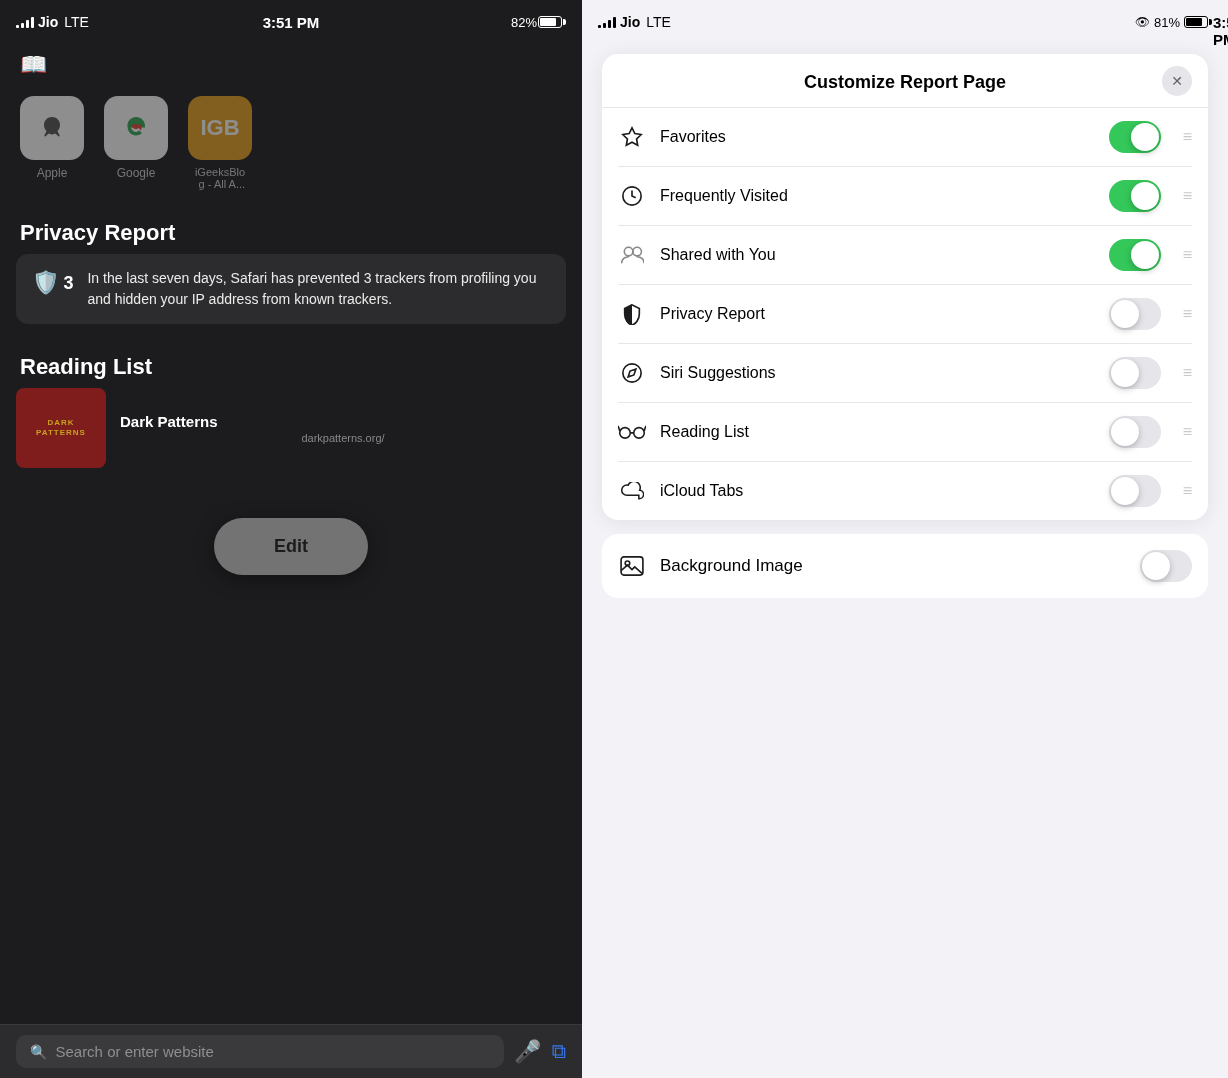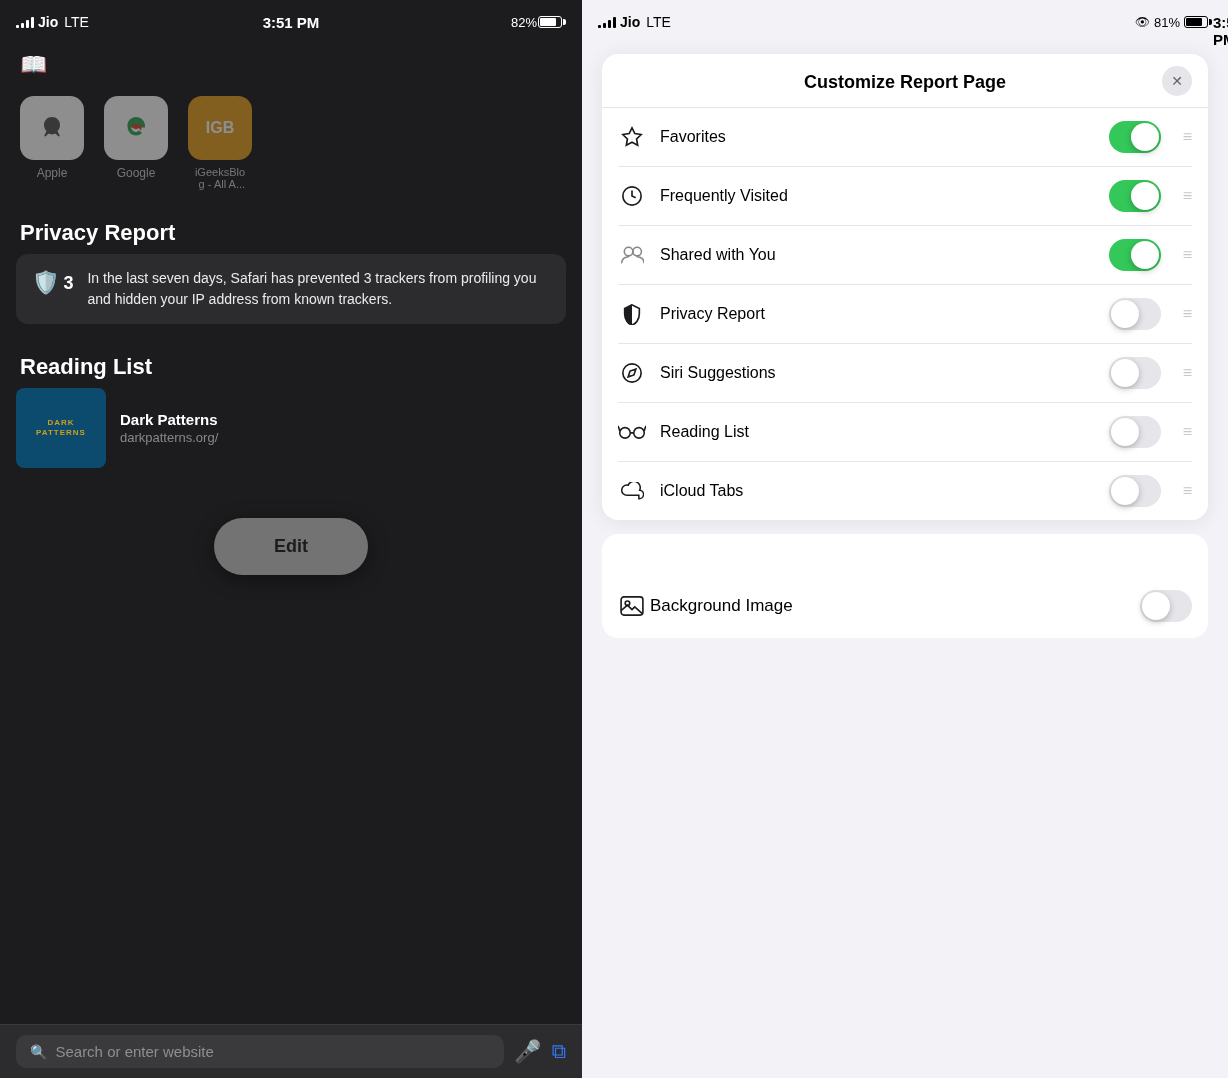--- a/index.html
+++ b/index.html
@@ -153,38 +153,38 @@
       border-radius: 8px;
       background: #111;
       display: flex;
       align-items: center;
       justify-content: center;
       flex-shrink: 0;
       overflow: hidden;
     }
 
     .reading-thumb-inner {
-      background: #0c4a6e;
+      background: #7f1d1d;
       width: 100%;
       height: 100%;
       display: flex;
       flex-direction: column;
       align-items: center;
       justify-content: center;
       color: #c8a020;
       font-size: 11px;
       font-weight: 700;
       line-height: 1.3;
       text-align: center;
       padding: 4px;
     }
 
     .reading-info { flex: 1; }
     .reading-title { color: #fff; font-size: 15px; font-weight: 600; }
-    .reading-url { color: #888; font-size: 13px; margin-top: 2px; }
+    .reading-url { color: #888; font-size: 11px; margin-top: 2px; text-align: center; }
 
     
     .edit-btn-wrap {
       display: flex;
       justify-content: center;
       margin-top: 50px;
     }
 
     .edit-btn {
       background: #737373;
@@ -388,22 +388,21 @@
       background: #fff;
       border-radius: 16px;
       overflow: hidden;
       padding: 0 16px;
     }
 
     .bg-row {
       display: flex;
       align-items: center;
       padding: 16px 0;
-      gap: 4px;
-      margin-top: 40px;
+      gap: 14px;
     }
 
     .bg-icon {
       width: 28px;
       height: 28px;
       display: flex;
       align-items: center;
       justify-content: center;
       font-size: 20px;
       color: #1c1c1e;
@@ -506,21 +505,21 @@
         <svg width="38" height="38" viewBox="0 0 38 38">
           <path d="M19 9c-4 0-7.5 3-8.5 7h16.5c-0.5-2-1.5-3.5-3-4.5C22.5 9.8 20.8 9 19 9z" fill="#4285F4"></path>
           <path d="M10.5 16c0 0.5 0 1 0 1.5 0 5 3.8 9 8.5 9 2.5 0 4.5-1 6-2.5L22 21.5c-0.8 0.8-2 1.5-3 1.5-2.5 0-4.5-2-5-4.5H28c0-0.5 0-1 0-1.5 0-5-3.8-9-9-9-4.7 0-8.5 3.8-8.5 8.5z" fill="#34A853"></path>
           <path d="M22 24c1.5-1.5 2.5-3.5 2.5-5.5 0-1-0.2-2-0.5-3H14c0.5 2.5 2.5 4.5 5 4.5 1 0 2-0.3 2.8-1L24 21.5" fill="#EA4335"></path>
         </svg>
       </div>
       <span class="fav-label">Google</span>
     </div>
     <div class="fav-item">
       <div class="fav-icon fav-icon-igb" style="background:#e8a020;">
-        <span style="color:#fff;font-weight:800;font-size:16px;">IGB</span>
+        <span style="color:#fff;font-weight:800;font-size:22px;">IGB</span>
       </div>
       <span class="fav-label" style="color:#ccc;font-size:11px;text-align:right;">iGeeksBlo<br>g - All A...</span>
     </div>
   </div>
 
   <div class="left-content">
     <div class="section-title">Privacy Report</div>
     <div class="privacy-card">
       <div class="shield-num">
         <span style="font-size:22px;">🛡️</span>

